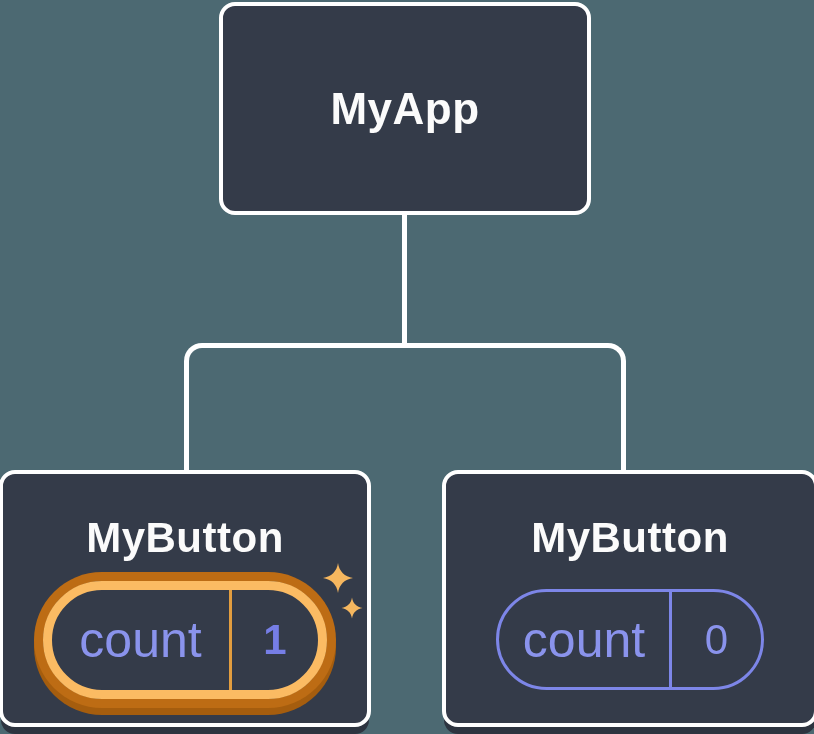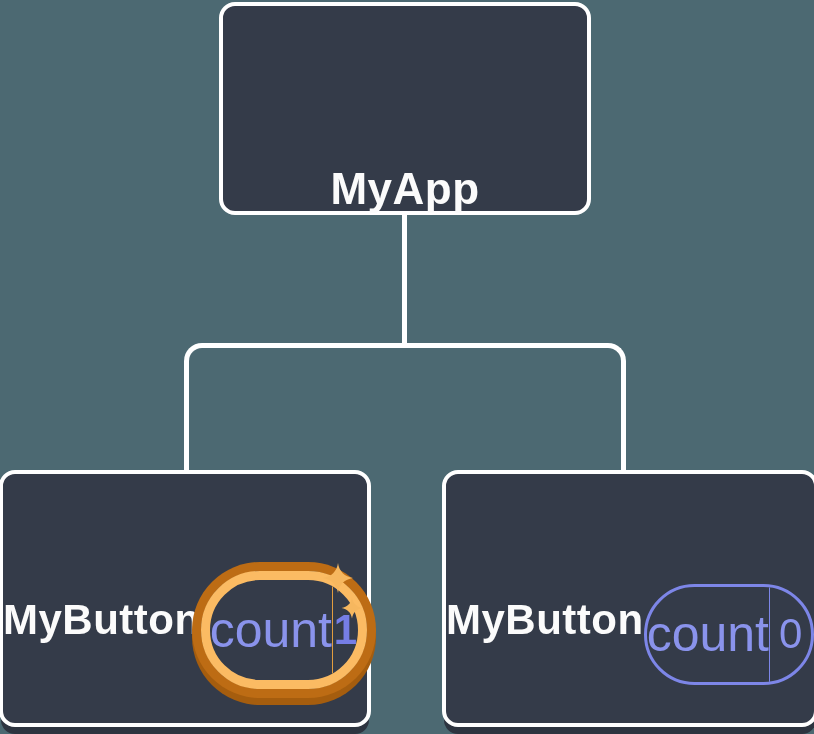--- a/index.html
+++ b/index.html
@@ -33,21 +33,21 @@
   }
   .node {
     position: absolute;
     background: var(--node-fill);
     border: 4px solid var(--node-border);
     border-radius: 16px;
   }
   .node-root {
     left: 219px; top: 2px;
     width: 372px; height: 213px;
-    display: flex; align-items: flex-end; justify-content: center;
+    display: flex; align-items: center; justify-content: center;
   }
   .root-title {
     color: var(--title-text);
     font-size: 44px; font-weight: 700; line-height: 1;
     letter-spacing: 0.5px;
   }
   .stem {
     position: absolute;
     left: 402px; top: 213px;
     width: 5px; height: 134px;
@@ -57,21 +57,21 @@
     position: absolute;
     left: 184px; top: 343px;
     width: 442px; height: 130px;
     border: 5px solid var(--connector);
     border-bottom: none;
     border-radius: 18px 18px 0 0;
   }
   .node-child {
     top: 470px;
     width: 372px; height: 257px;
-    display: flex; align-items: center;
+    display: flex; flex-direction: column; align-items: center;
     padding-top: 42px;
     box-shadow: 0 9px 0 -2px var(--node-shadow);
   }
   .node-child.left { left: -1px; }
   .node-child.right { left: 442px; width: 376px; }
   .child-title {
     color: var(--title-text);
     font-size: 42px; font-weight: 700; line-height: 44px;
     letter-spacing: 0.5px;
   }

